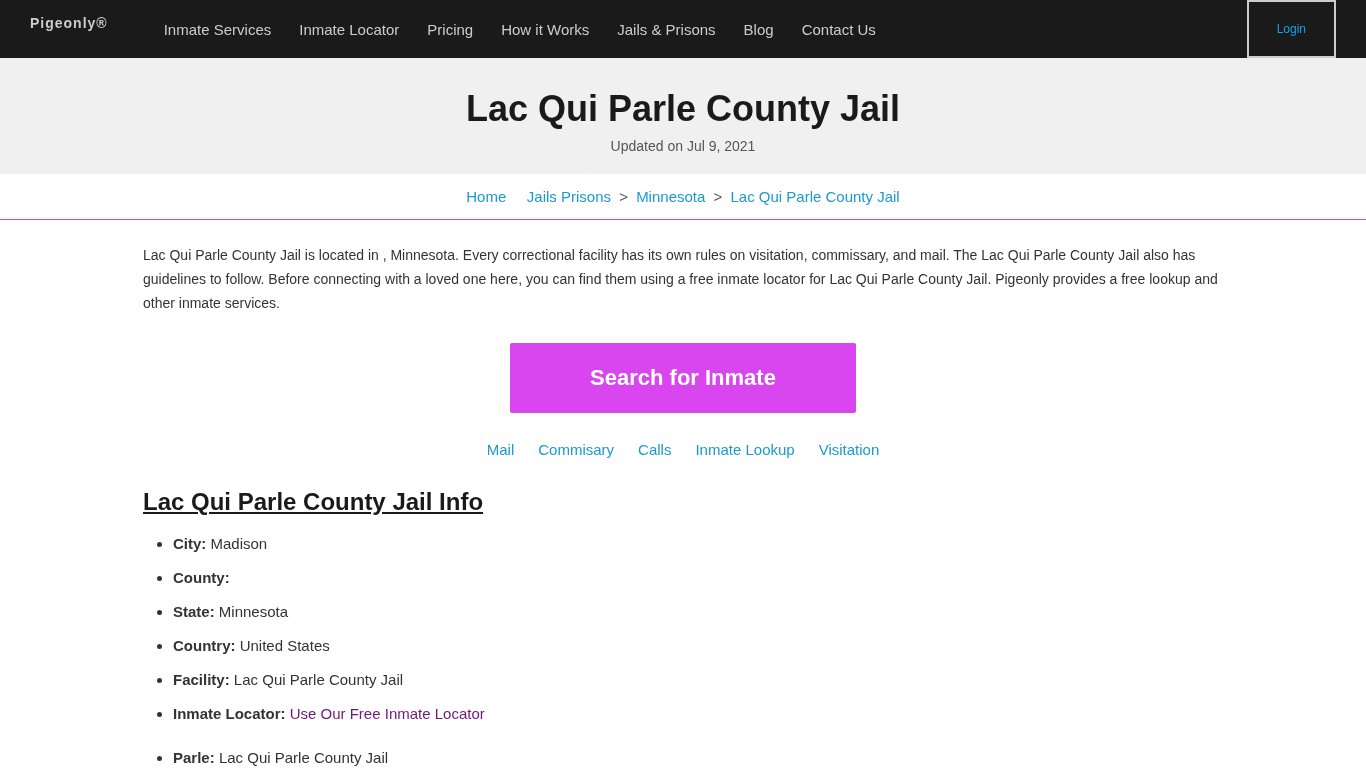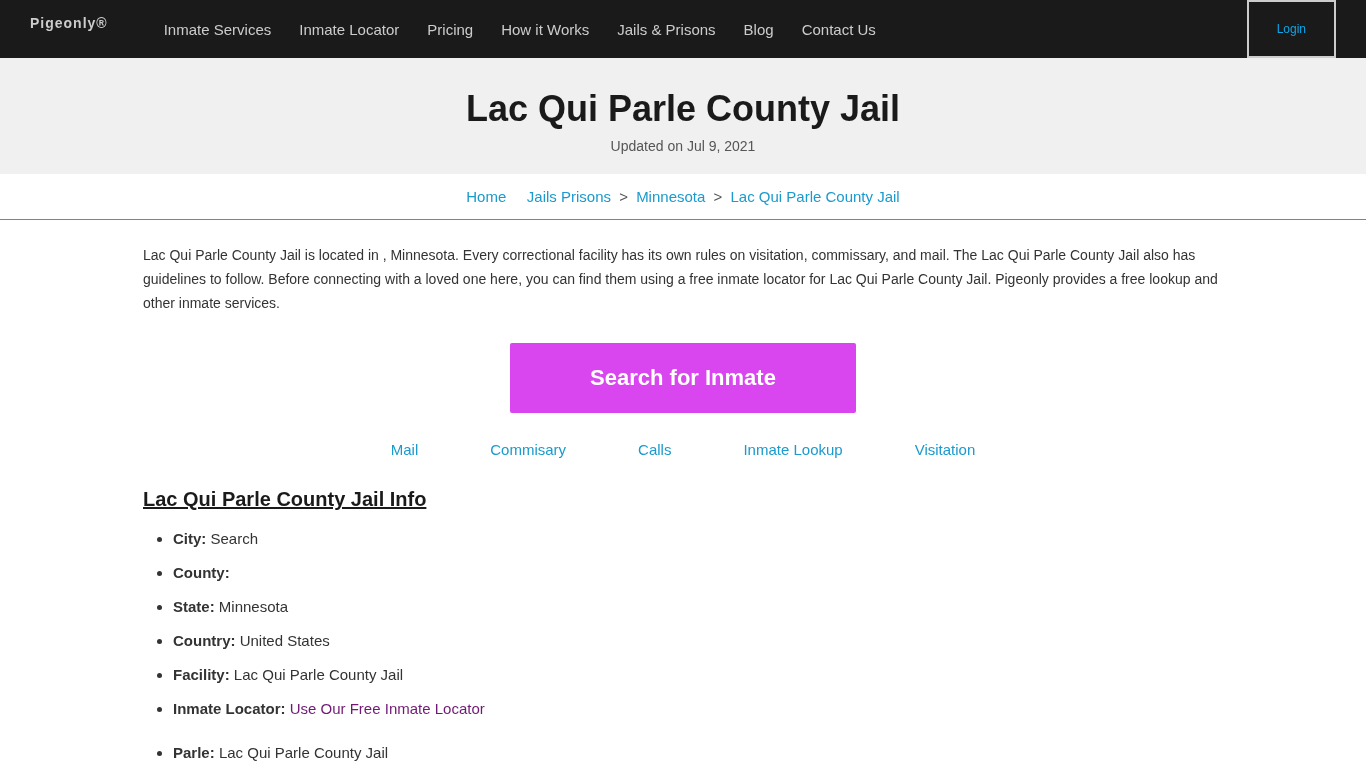--- a/index.html
+++ b/index.html
@@ -100,32 +100,32 @@
       font-size: 22px;
       font-weight: bold;
       cursor: pointer;
       border-radius: 2px;
     }
 
     
     .sub-nav {
       display: flex;
       justify-content: center;
-      gap: 72px;
+      gap: 24px;
       margin-bottom: 30px;
       font-size: 15px;
     }
     .sub-nav a {
       color: #1a9acd;
       text-decoration: none;
     }
 
     
     .info-section h2 {
-      font-size: 20px;
+      font-size: 24px;
       font-weight: bold;
       color: #1a1a1a;
       text-decoration: underline;
       margin-bottom: 16px;
     }
     .info-list {
       list-style: disc;
       padding-left: 30px;
       margin-bottom: 20px;
     }
@@ -186,21 +186,21 @@
     <a href="#">Mail</a>
     <a href="#">Commisary</a>
     <a href="#">Calls</a>
     <a href="#">Inmate Lookup</a>
     <a href="#">Visitation</a>
   </div>
 
   <div class="info-section">
     <h2>Lac Qui Parle County Jail Info</h2>
     <ul class="info-list">
-      <li><strong>City:</strong> <span>Search</span></li>
+      <li><strong>City:</strong> <span>Madison</span></li>
       <li><strong>County:</strong></li>
       <li><strong>State:</strong> <span>Minnesota</span></li>
       <li><strong>Country:</strong> <span>United States</span></li>
       <li><strong>Facility:</strong> <span>Lac Qui Parle County Jail</span></li>
       <li><strong>Inmate Locator:</strong> <a href="#">Use Our Free Inmate Locator</a></li>
     </ul>
 
     <ul class="info-list">
       <li><strong>Parle:</strong> <span>Lac Qui Parle County Jail</span></li>
 

